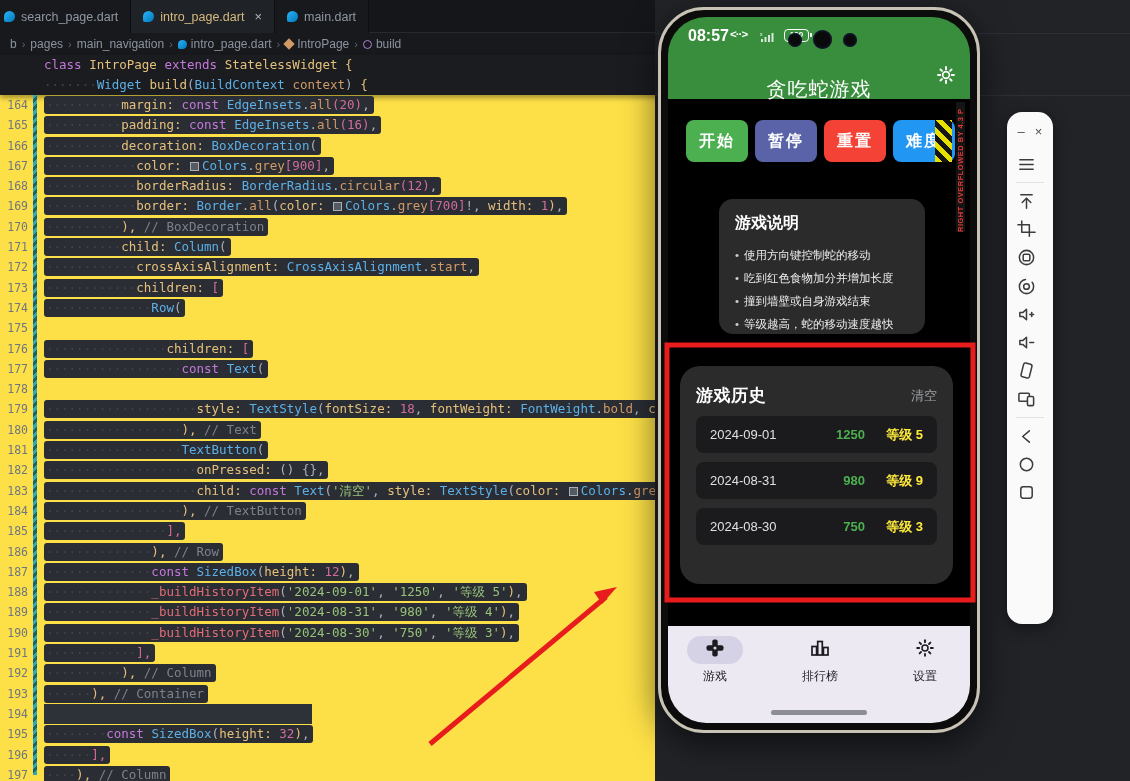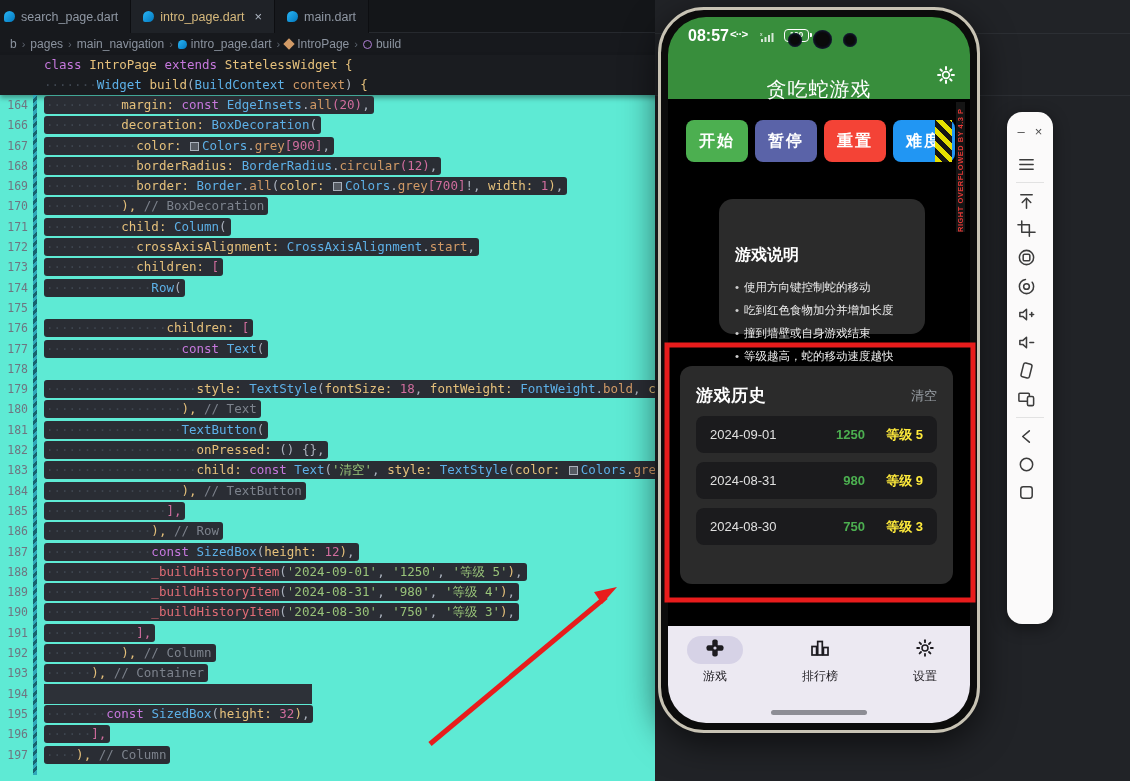--- a/index.html
+++ b/index.html
@@ -1,19 +1,19 @@
 <!DOCTYPE html>
 <html><head>
 <meta charset="utf-8">
 <style>
   * { margin:0; padding:0; box-sizing:border-box; }
   html,body { width:1130px; height:781px; overflow:hidden; background:#17191c;
               font-family:"Liberation Sans", sans-serif; }
   .abs { position:absolute; }
-  #stage { position:relative; width:1130px; height:781px; background:#5eead4; }
+  #stage { position:relative; width:1130px; height:781px; background:#fde047; }
 
   
   #tabbar { left:0; top:0; width:1130px; height:33px; background:#141619;
             border-bottom:1px solid #26292e; display:flex; z-index:1;}
   .tab { display:flex; align-items:center; gap:6px; padding:0 12px; height:33px;
          font-size:12.5px; color:#8f97a3; background:#17191d; border-right:1px solid #0d0e11;
          white-space:nowrap;}
   .tab.active { background:#1f2227; color:#d7ba7d; }
   .dart-ico { width:11px; height:11px; border-radius:50% 50% 50% 2px;
               background:linear-gradient(135deg,#29b6f6,#0277bd); display:inline-block; }
@@ -75,26 +75,26 @@
           font-weight:bold; display:flex; align-items:center; justify-content:center;
           letter-spacing:2px;}
   #ovstripe { position:absolute; left:267px; top:103px; width:17px; height:42px;
     background:repeating-linear-gradient(45deg,#e6e000 0 5px,#151515 5px 10px); }
   #ovtext { position:absolute; left:288px; top:85px; height:130px; writing-mode:vertical-rl;
             transform:rotate(180deg); font-size:7.5px; font-weight:bold; color:#e53935;
             background:rgba(255,255,255,.08); letter-spacing:.5px; white-space:nowrap;}
 
   #instrcard { position:absolute; left:51px; top:182px; width:206px; height:135px;
                background:#2b2b2b; border-radius:14px; padding:14px 16px; }
-  #instrcard h3 { color:#fff; font-size:16px; margin-bottom:10px;margin-top:32px; }
+  #instrcard h3 { color:#fff; font-size:16px; margin-bottom:10px; }
   .bullet { color:#ededed; font-size:11.5px; line-height:23px; white-space:nowrap; }
   .bullet .bdot { color:#cfcfcf; margin-right:5px; }
 
   #histcard { position:absolute; left:12px; top:349px; width:273px; height:218px;
-              background:#2b2b2b; border-radius:12px; padding:18px 16px; }
+              background:#2b2b2b; border-radius:20px; padding:18px 16px; }
   #histhead { display:flex; justify-content:space-between; align-items:center; }
   #histtitle { color:#fff; font-size:17px; font-weight:bold; letter-spacing:.5px;}
   #histclear { color:#9aa0a6; font-size:13px; }
   .h-row { height:37px; margin-top:9px; background:#1b1b1d; border-radius:8px;
            display:flex; align-items:center; padding:0 14px; font-size:13px; }
   .h-date { flex:1; color:#e0e0e0; }
   .h-score{ width:62px; text-align:right; color:#4caf50; font-weight:bold; }
   .h-level{ width:58px; text-align:right; color:#ffeb3b; font-weight:bold;}
 
   #navbar { position:absolute; left:0; bottom:0; width:100%; height:97px; background:#ece9f2; }
@@ -169,20 +169,21 @@
       </span>
     </div>
 
   <div id="sticky" class="abs">
       <div class="code-line"><span class="lc"><span class="tok-k">class </span><span class="tok-y">IntroPage </span><span class="tok-k">extends </span><span class="tok-y">StatelessWidget </span><span class="tok-y">{</span></span></div>
       <div class="code-line"><span class="lc"><span class="ind">·······</span><span class="tok-c">Widget </span><span class="tok-y">build</span><span class="tok-w">(</span><span class="tok-c">BuildContext </span><span class="tok-o">context</span><span class="tok-w">) </span><span class="tok-y">{</span></span></div>
     </div>
 
   <div id="code" class="abs">
       <div class="code-line"><span class="ln">164</span><span class="lc"><span class="code-box"><span class="ind">··········</span><span class="tok-y">margin: </span><span class="tok-k">const </span><span class="tok-c">EdgeInsets</span><span class="tok-w">.</span><span class="tok-o">all</span><span class="tok-n">(20)</span><span class="tok-w">,</span></span></span></div>
+      <div class="code-line"><span class="ln">165</span><span class="lc"><span class="code-box"><span class="ind">··········</span><span class="tok-y">padding: </span><span class="tok-k">const </span><span class="tok-c">EdgeInsets</span><span class="tok-w">.</span><span class="tok-o">all</span><span class="tok-n">(16)</span><span class="tok-w">,</span></span></span></div>
       <div class="code-line"><span class="ln">166</span><span class="lc"><span class="code-box"><span class="ind">··········</span><span class="tok-y">decoration: </span><span class="tok-c">BoxDecoration</span><span class="tok-w">(</span></span></span></div>
       <div class="code-line"><span class="ln">167</span><span class="lc"><span class="code-box"><span class="ind">············</span><span class="tok-y">color: </span><span class="swatch"></span><span class="tok-c">Colors</span><span class="tok-w">.</span><span class="tok-o">grey</span><span class="tok-n">[900]</span><span class="tok-w">,</span></span></span></div>
       <div class="code-line"><span class="ln">168</span><span class="lc"><span class="code-box"><span class="ind">············</span><span class="tok-y">borderRadius: </span><span class="tok-c">BorderRadius</span><span class="tok-w">.</span><span class="tok-o">circular</span><span class="tok-n">(12)</span><span class="tok-w">,</span></span></span></div>
       <div class="code-line"><span class="ln">169</span><span class="lc"><span class="code-box"><span class="ind">············</span><span class="tok-y">border: </span><span class="tok-c">Border</span><span class="tok-w">.</span><span class="tok-o">all</span><span class="tok-w">(</span><span class="tok-y">color: </span><span class="swatch"></span><span class="tok-c">Colors</span><span class="tok-w">.</span><span class="tok-o">grey</span><span class="tok-n">[700]</span><span class="tok-w">!, </span><span class="tok-y">width: </span><span class="tok-n">1</span><span class="tok-y">)</span><span class="tok-w">,</span></span></span></div>
       <div class="code-line"><span class="ln">170</span><span class="lc"><span class="code-box"><span class="ind">··········</span><span class="tok-y">), </span><span class="tok-m">// BoxDecoration</span></span></span></div>
       <div class="code-line"><span class="ln">171</span><span class="lc"><span class="code-box"><span class="ind">··········</span><span class="tok-y">child: </span><span class="tok-c">Column</span><span class="tok-w">(</span></span></span></div>
       <div class="code-line"><span class="ln">172</span><span class="lc"><span class="code-box"><span class="ind">············</span><span class="tok-y">crossAxisAlignment: </span><span class="tok-c">CrossAxisAlignment</span><span class="tok-w">.</span><span class="tok-o">start</span><span class="tok-w">,</span></span></span></div>
       <div class="code-line"><span class="ln">173</span><span class="lc"><span class="code-box"><span class="ind">············</span><span class="tok-y">children: </span><span class="tok-n">[</span></span></span></div>
       <div class="code-line"><span class="ln">174</span><span class="lc"><span class="code-box"><span class="ind">··············</span><span class="tok-c">Row</span><span class="tok-w">(</span></span></span></div>
       <div class="code-line"><span class="ln">175</span></div>

